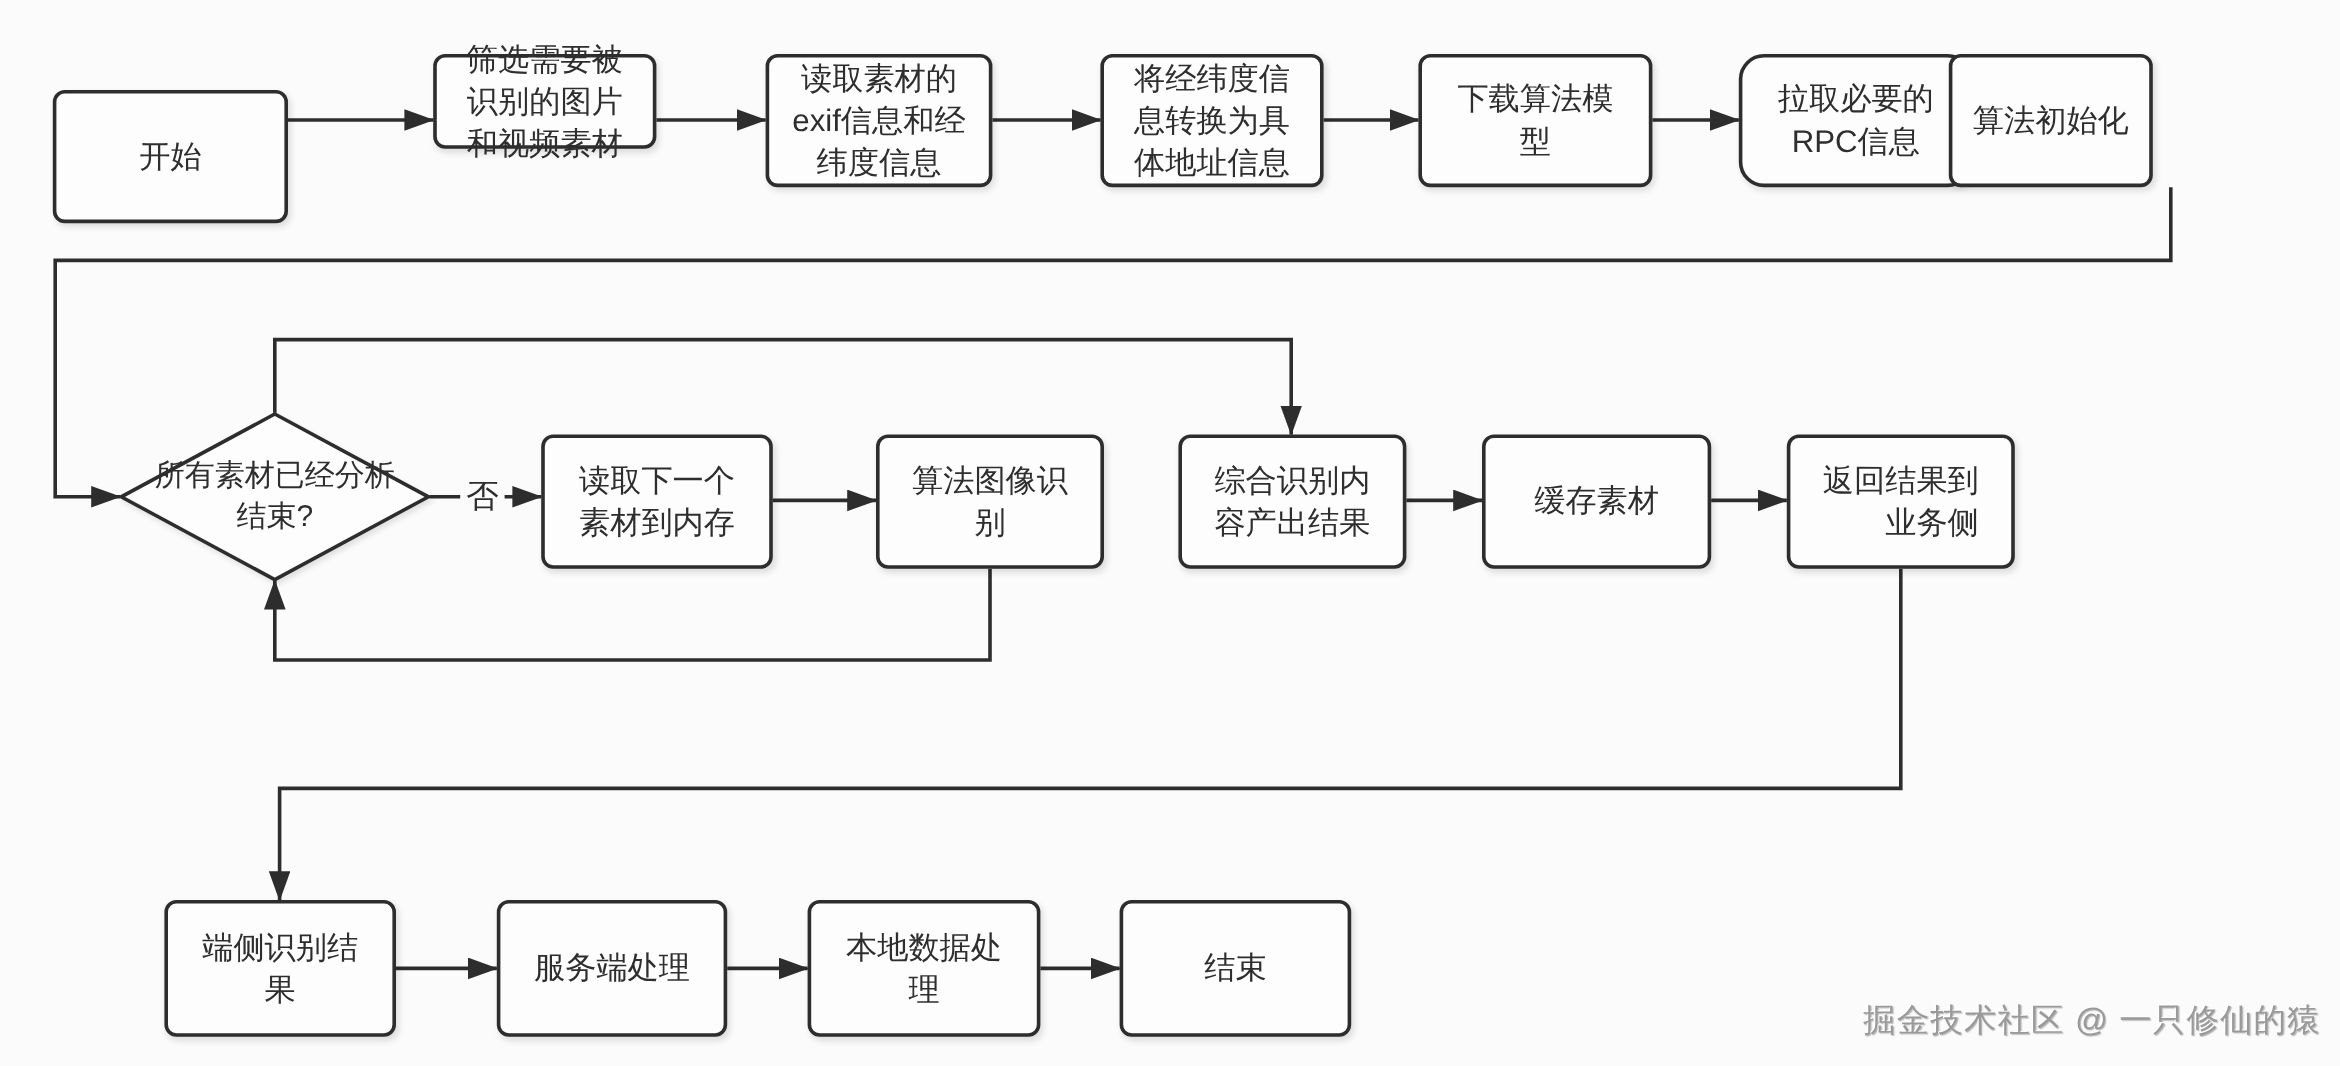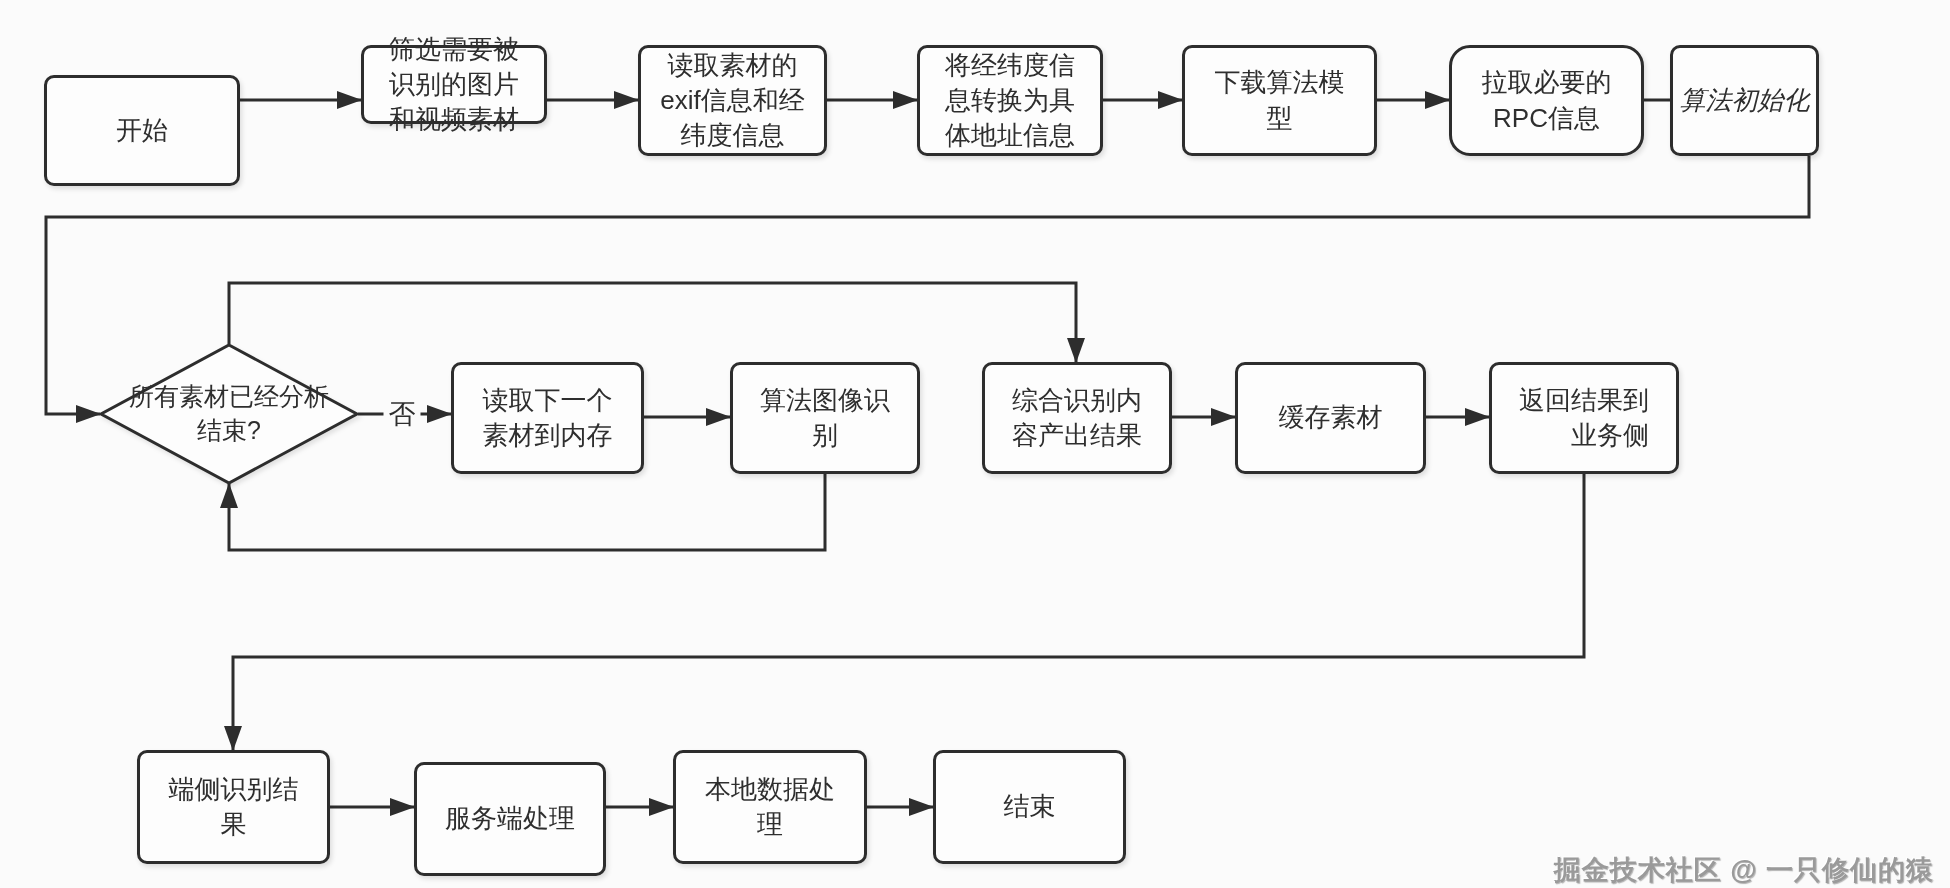--- a/index.html
+++ b/index.html
@@ -38,22 +38,22 @@
     filter:drop-shadow(2px 3px 2px rgba(0,0,0,0.10));
   }
   .node.diamond .node-label{position:relative;z-index:1;font-size:25px;}
   .edge-label{
     position:absolute;transform:translate(-50%,-50%);
     font-size:27px;color:var(--text);
     background:var(--bg);padding:0 5px;line-height:1;
     z-index:2;
   }
   #watermark{
-    position:absolute;right:16px;bottom:0;
-    font-size:27px;font-weight:bold;letter-spacing:1px;
+    position:absolute;right:16px;bottom:20px;
+    font-size:27px;font-weight:normal;letter-spacing:1px;
     color:var(--wm);
     text-shadow:-1px -1px 0 rgba(255,255,255,0.95), 1px 1px 1px rgba(90,90,90,0.45);
   }
 </style>
 </head>
 <body>
 
 <div id="canvas">
   <svg id="edge-svg" viewBox="0 0 1950 888" xmlns="http://www.w3.org/2000/svg">
     <defs>
@@ -90,37 +90,37 @@
       <div class="node rect" style="left: 638px; top: 45px; width: 189px; height: 111px;"><span class="node-label">读取素材的
 exif信息和经
 纬度信息</span></div>
       <div class="node rect" style="left: 917px; top: 45px; width: 186px; height: 111px;"><span class="node-label">将经纬度信
 息转换为具
 体地址信息</span></div>
       <div class="node rect" style="left: 1182px; top: 45px; width: 195px; height: 111px; align-items: center;"><span class="node-label">下载算法模
 型</span></div>
       <div class="node rect" style="left: 1449px; top: 45px; width: 195px; height: 111px; border-radius: 21px;"><span class="node-label">拉取必要的
 RPC信息</span></div>
-      <div class="node rect" style="left: 1670px; top: 45px; width: 149px; height: 111px; font-style: italic;"><span class="node-label">算法初始化</span></div>
+      <div class="node rect" style="left: 1624px; top: 45px; width: 170px; height: 111px;"><span class="node-label">算法初始化</span></div>
       <div class="node diamond" style="left: 100px; top: 344px; width: 258px; height: 140px;"><svg viewBox="0 0 258 140">
           <polygon points="129,1 257,70 129,139 1,70" fill="#fdfdfd" stroke="#2d2d2d" stroke-width="3"></polygon>
         </svg><span class="node-label">所有素材已经分析
 结束?</span></div>
       <div class="node rect" style="left: 451px; top: 362px; width: 193px; height: 112px;"><span class="node-label">读取下一个
 素材到内存</span></div>
       <div class="node rect" style="left: 730px; top: 362px; width: 190px; height: 112px;"><span class="node-label">算法图像识
 别</span></div>
       <div class="node rect" style="left: 982px; top: 362px; width: 190px; height: 112px;"><span class="node-label">综合识别内
 容产出结果</span></div>
       <div class="node rect" style="left: 1235px; top: 362px; width: 191px; height: 112px;"><span class="node-label">缓存素材</span></div>
       <div class="node rect" style="left: 1489px; top: 362px; width: 190px; height: 112px; text-align: right;"><span class="node-label">返回结果到
 业务侧</span></div>
       <div class="node rect" style="left: 137px; top: 750px; width: 193px; height: 114px;"><span class="node-label">端侧识别结
 果</span></div>
-      <div class="node rect" style="left: 414px; top: 750px; width: 192px; height: 114px; margin-top: 12px;"><span class="node-label">服务端处理</span></div>
+      <div class="node rect" style="left: 414px; top: 750px; width: 192px; height: 114px;"><span class="node-label">服务端处理</span></div>
       <div class="node rect" style="left: 673px; top: 750px; width: 194px; height: 114px;"><span class="node-label">本地数据处
 理</span></div>
       <div class="node rect" style="left: 933px; top: 750px; width: 193px; height: 114px;"><span class="node-label">结束</span></div>
     </div>
 
   <div id="watermark">掘金技术社区 @ 一只修仙的猿</div>
 <div class="edge-label" style="left: 402px; top: 414px;">否</div>
   </div>
 
 </body></html>

